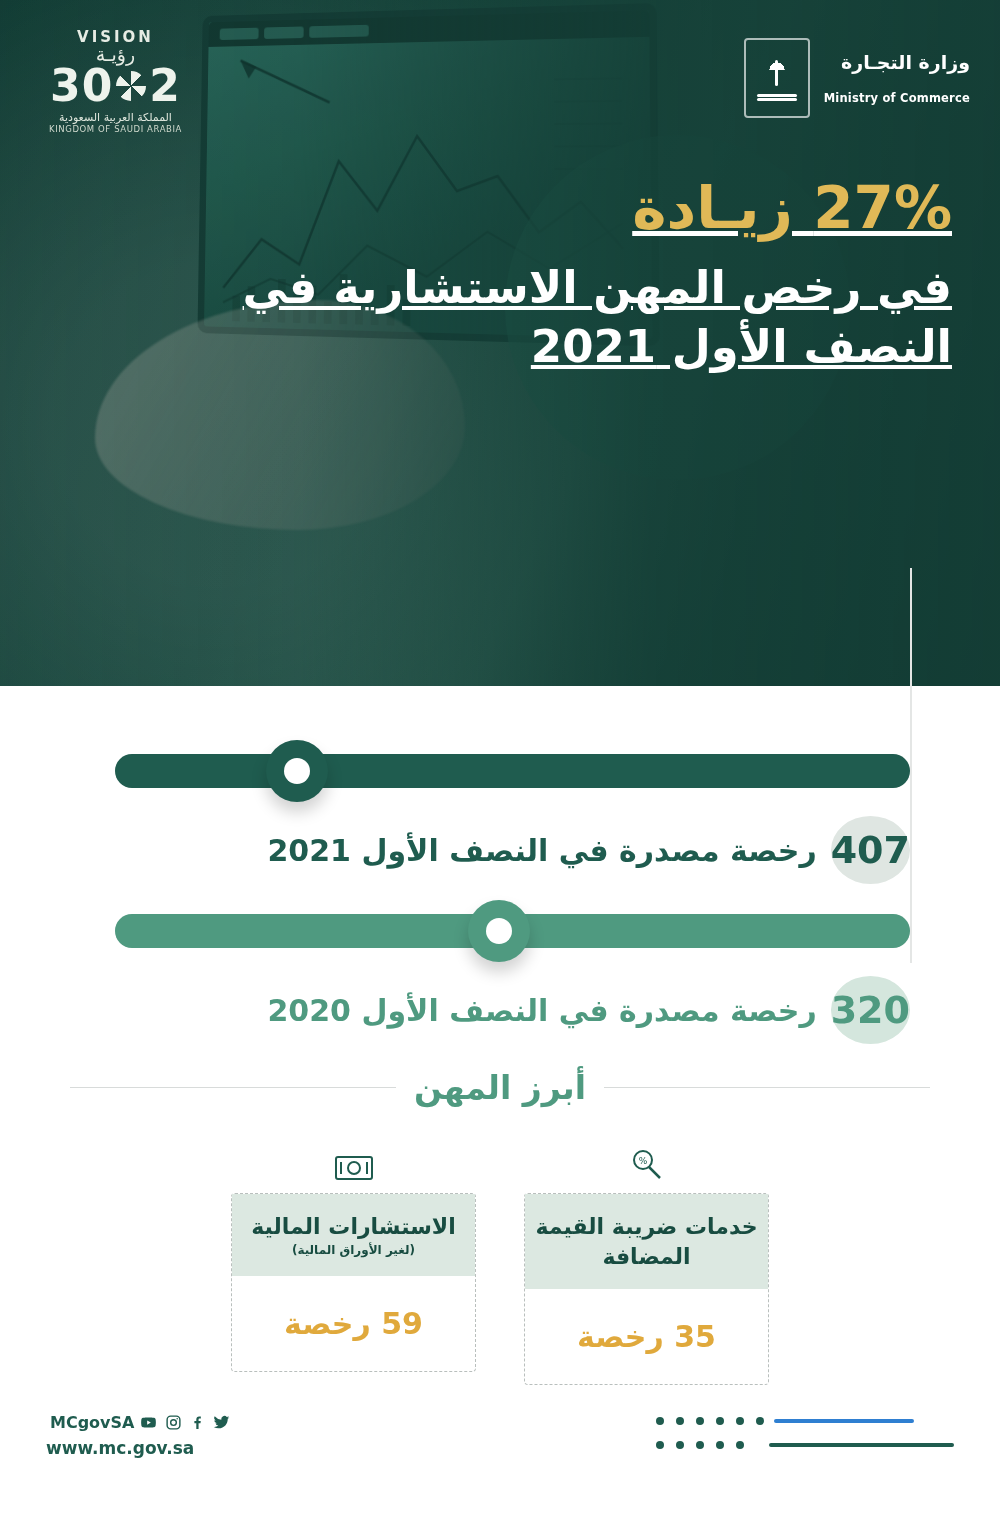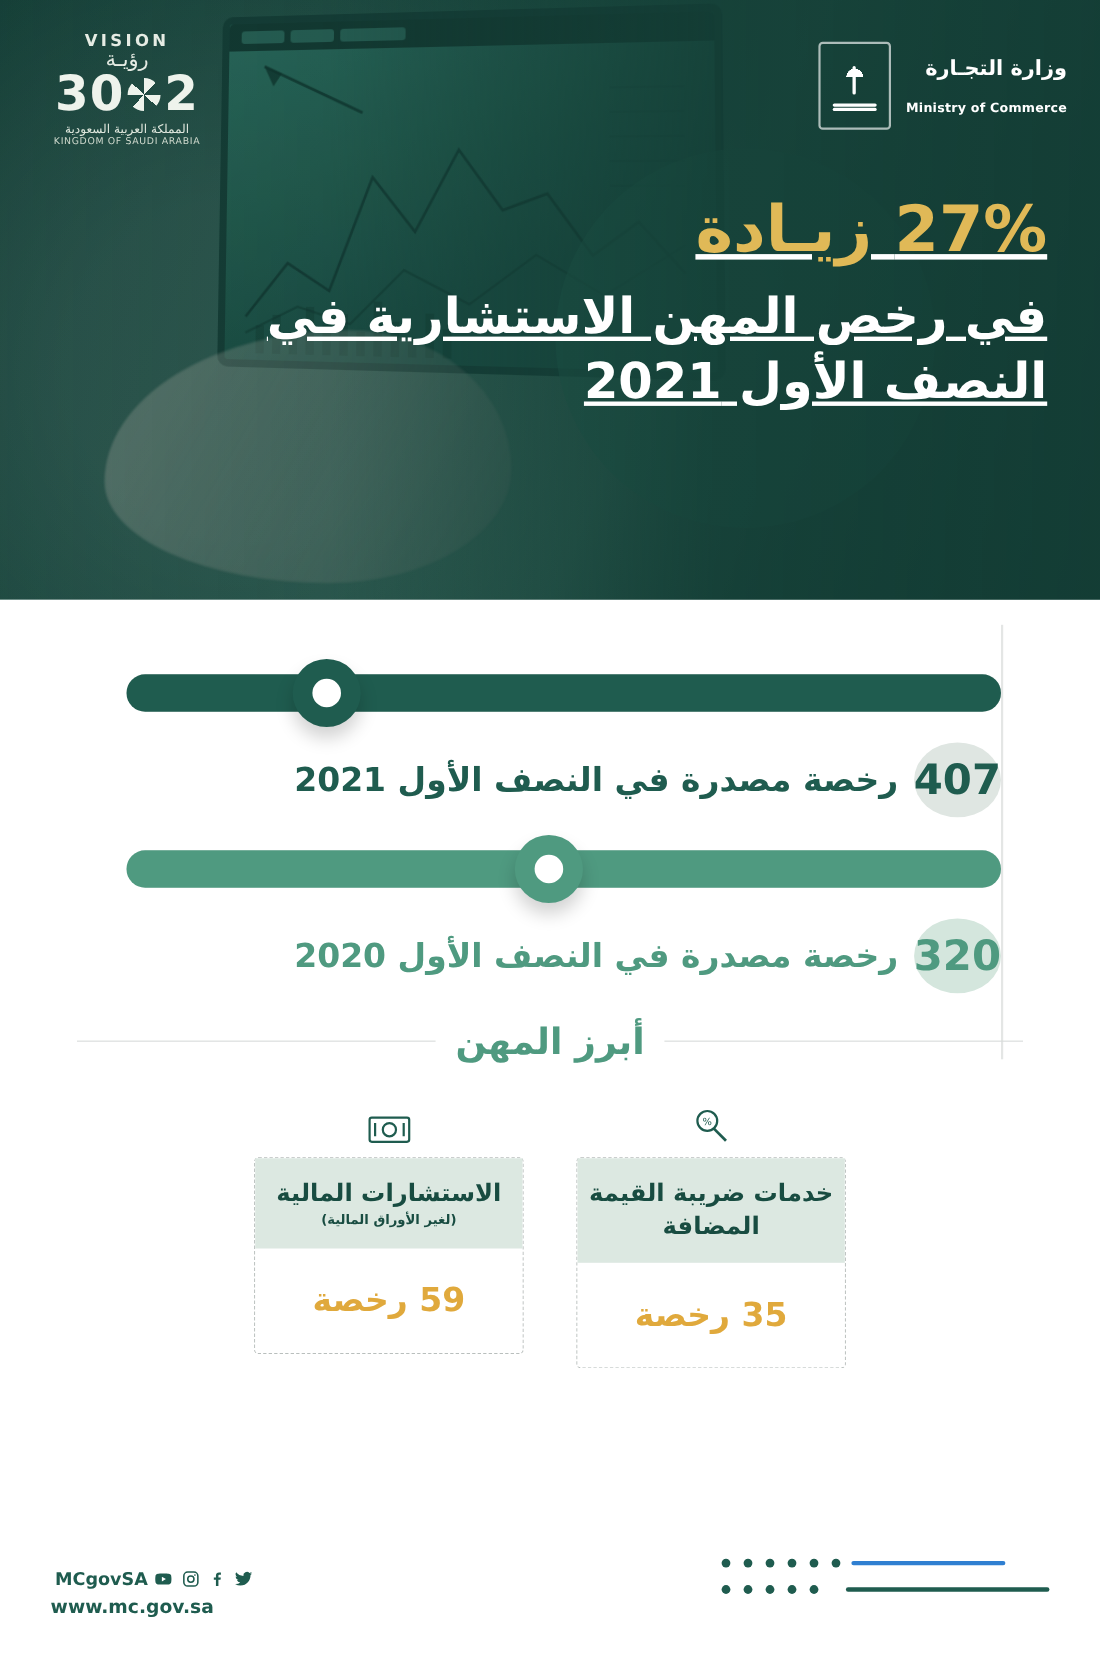--- a/index.html
+++ b/index.html
@@ -7,21 +7,21 @@
     width: 1000px; height: 1515px;
     font-family: "DejaVu Sans", "Liberation Sans", sans-serif;
     background: #ffffff;
     overflow: hidden;
   }
   .page { position: relative; width: 1000px; height: 1515px; background:#fff; }
 
   
   .hero {
     position: relative;
-    width: 1000px; height: 545px;
+    width: 1000px; height: 686px;
     background: #1d4f45;
     overflow: hidden;
   }
   .hero-photo {
     position: absolute; inset: 0;
     background:
       radial-gradient(circle at 22% 62%, rgba(255,255,255,0.10) 0 18%, rgba(0,0,0,0) 60%),
       linear-gradient(115deg, #0f3a32 0%, #17473d 38%, #24564a 60%, #0d322b 100%);
   }
   
@@ -186,21 +186,21 @@
     background:#dce8e1; color:#184c41; font-size:22px; font-weight:700; line-height:1.35;
     padding:18px 8px; margin:-22px -12px 0; position:relative; top:-0px;
   }
   .card-sub { font-size:12px; font-weight:700; color:#184c41; display:block; }
   .card-value {
     font-size:30px; font-weight:800; color:#e0a93c; padding-top:30px; padding-bottom:10px;
   }
 
   
   .footer { position:absolute; left:0; right:0; bottom:26px; height:90px; }
-  .social { position:absolute; left:46px; bottom:18px; text-align:left; color:#1f5c4f; }
+  .social { position:absolute; left:46px; bottom:31px; text-align:left; color:#1f5c4f; }
   .social .row1 { display:flex; align-items:center; gap:7px; font-size:16px; font-weight:700; }
   .social .ic { width:17px; height:17px; display:inline-block; color:#1f5c4f; }
   .social .handle { font-size:16px; font-weight:700; color:#1f5c4f; margin-left:4px; }
   .social .url { font-size:17px; font-weight:700; color:#1f5c4f; margin-top:6px; }
 
   .deco { position:absolute; right:46px; bottom:22px; width:420px; height:50px; }
   .dots { position:absolute; right:190px; top:0; display:flex; gap:12px; }
   .dots span { width:8px; height:8px; border-radius:50%; background:#1f5c4f; display:block; }
   .dots.row2 { top:24px; right:210px; }
   .stroke { position:absolute; height:4px; border-radius:2px; }

